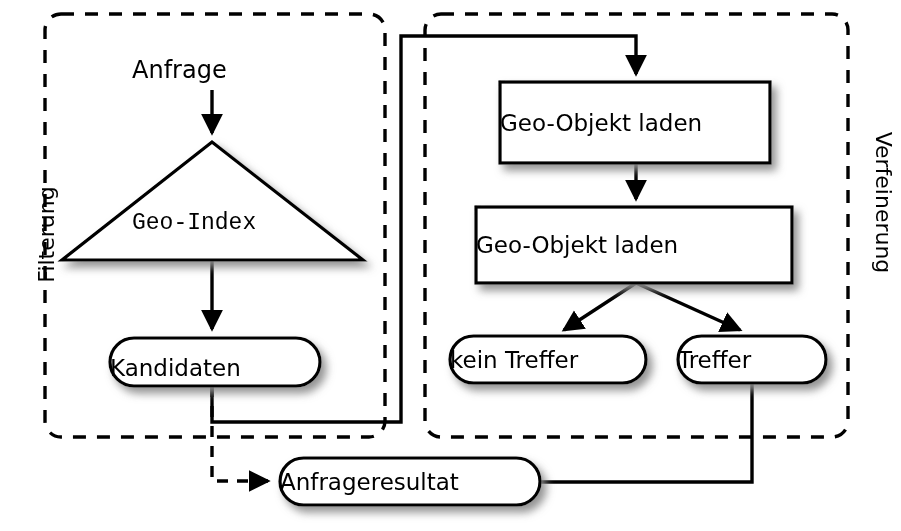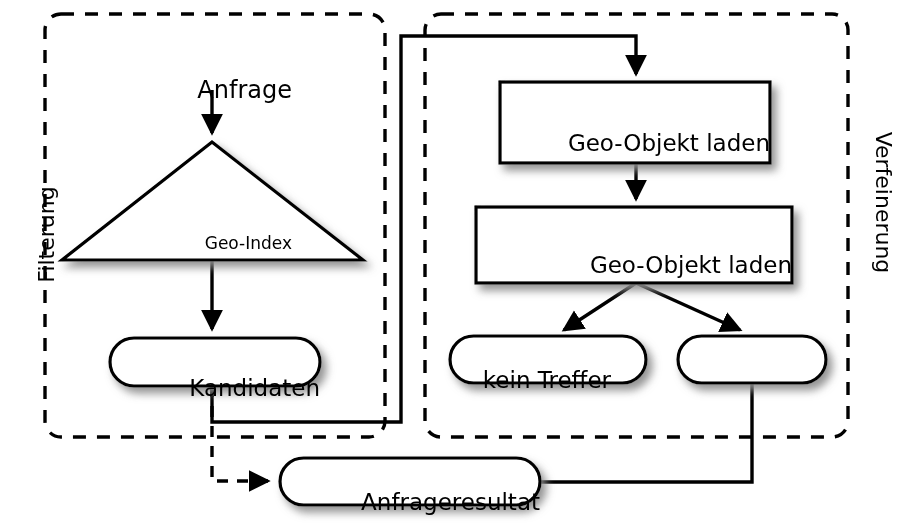--- a/index.html
+++ b/index.html
@@ -13,23 +13,22 @@
   }
   #svgroot{position:absolute;left:0;top:0;width:901px;height:531px;}
   .lbl{
     position:absolute;
     font-family:"DejaVu Sans", sans-serif;
     color:#000;
     white-space:nowrap;
     pointer-events:none;
   }
   .node-label{
-    display:flex;align-items:center;justify-content:flex-end;
+    display:flex;align-items:center;justify-content:flex-start;
     text-align:center;
-    margin-top:20px;
   }
   .vlabel{
     position:absolute;
     font-family:"DejaVu Sans", sans-serif;
     color:#000;
     white-space:nowrap;
     font-size:22px;
   }
 </style>
 </head>
@@ -124,38 +123,41 @@
   </div>
 
   <div class="vlabel" style="left:793px;top:190px;width:180px;text-align:center;transform:rotate(90deg);">
     <span>Verfeinerung</span>
   </div>
 
   <div class="lbl node-label" style="left:132px;top:54px;width:160px;height:32px;font-size:24px;">
     <span>Anfrage</span>
   </div>
 
-  <div class="lbl node-label" style="left:132px;top:208px;width:160px;height:30px;font-size:17px;">
+  <div class="lbl node-label" style="left:132px;top:208px;width:160px;height:30px;font-size:23px;font-family:Liberation Mono, monospace;">
     <span>Geo-Index</span>
   </div>
 
   <div class="lbl node-label" style="left:110px;top:338px;width:210px;height:60px;font-size:23px;">
     <span>Kandidaten</span>
   </div>
 
   <div class="lbl node-label" style="left:500px;top:82px;width:270px;height:81px;font-size:23px;">
     <span>Geo-Objekt laden</span>
   </div>
 
   <div class="lbl node-label" style="left:476px;top:207px;width:316px;height:76px;font-size:23px;">
     <span>Geo-Objekt laden</span>
   </div>
 
   <div class="lbl node-label" style="left:450px;top:336px;width:161px;height:47px;font-size:23px;">
     <span>kein Treffer</span>
   </div>
 
+  <div class="lbl node-label" style="left:678px;top:336px;width:148px;height:47px;font-size:23px;">
+    <span>Treffer</span>
+  </div>
 
   <div class="lbl node-label" style="left:280px;top:458px;width:260px;height:47px;font-size:23px;">
     <span>Anfrageresultat</span>
   </div>
 
 </div>
 
 </body></html>

